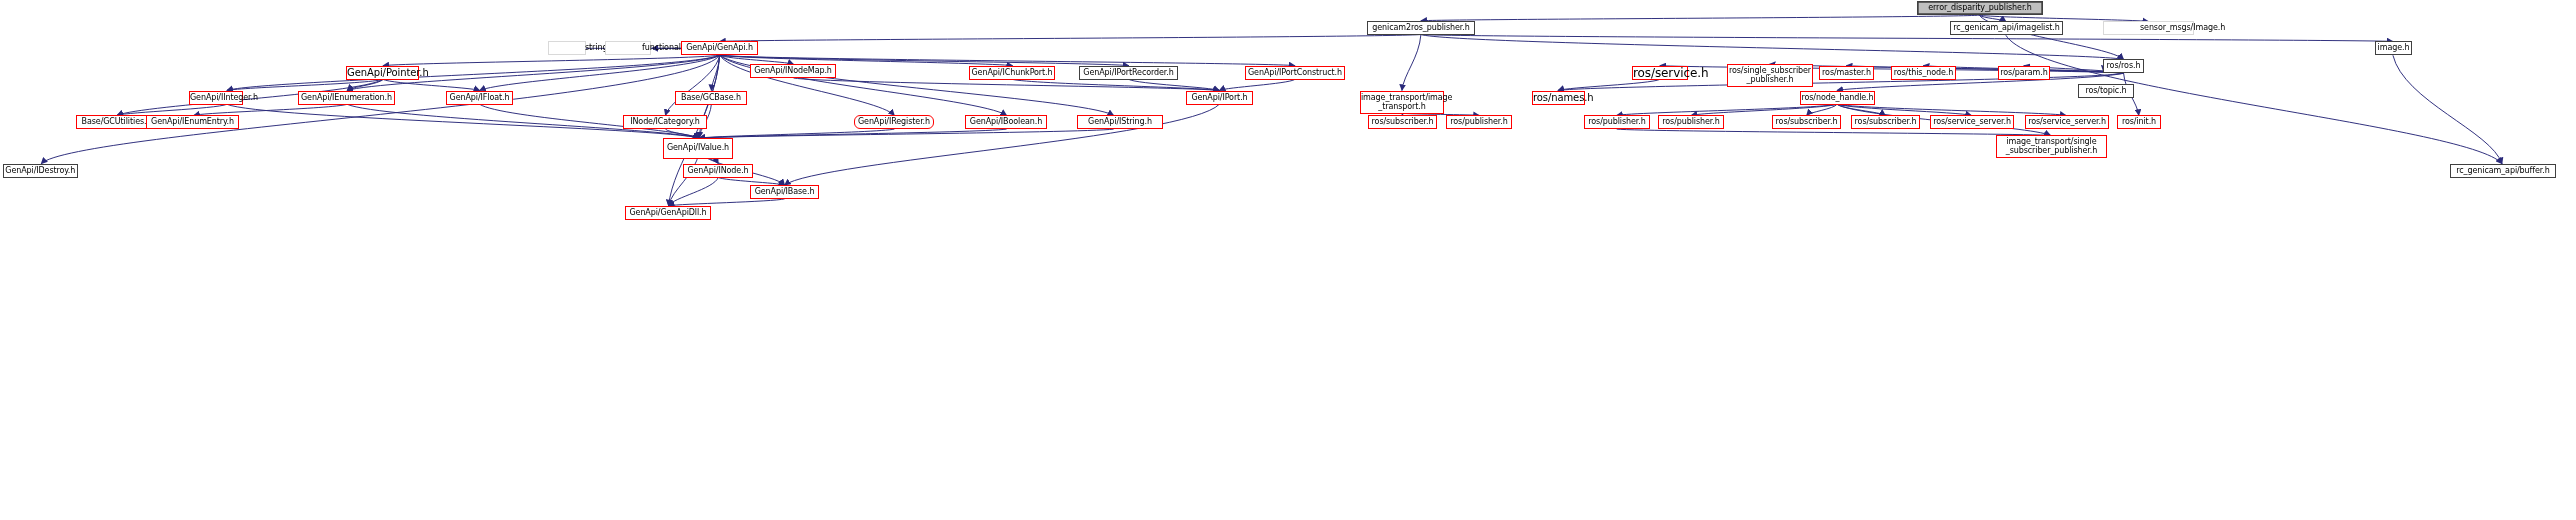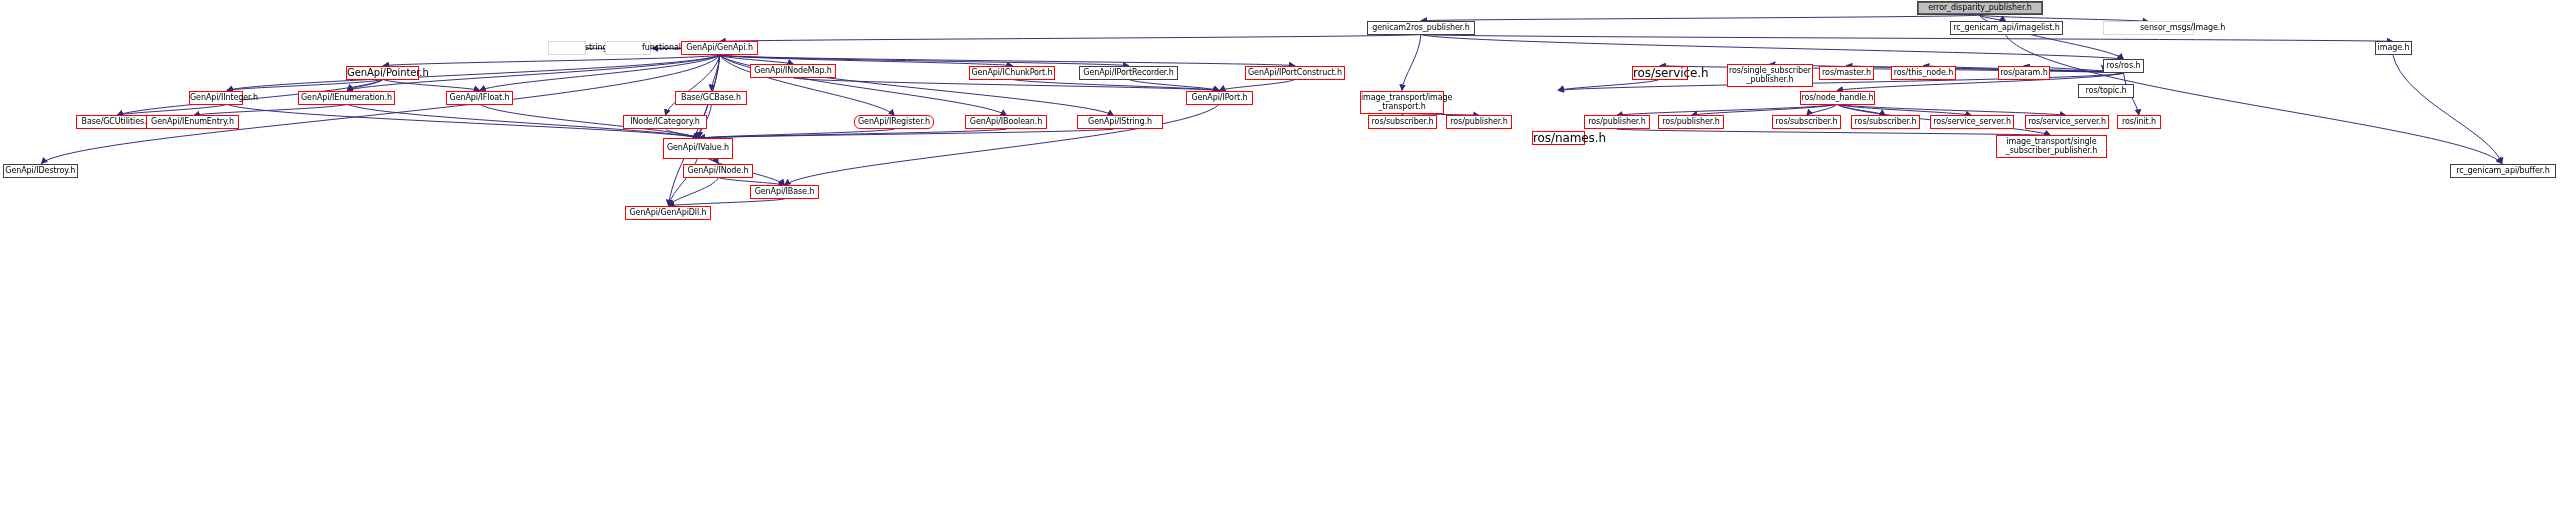--- a/index.html
+++ b/index.html
@@ -157,21 +157,21 @@
       <div class="node dark" style="left: 2.8px; top: 164px; width: 75px; height: 14px; font-size: 8px;"><span>GenApi/IDestroy.h</span></div>
       <div class="node red" style="left: 1360px; top: 91px; width: 84px; height: 23px; font-size: 8px;"><span>image_transport/image
 _transport.h</span></div>
       <div class="node red" style="left: 1632px; top: 66px; width: 56px; height: 14px; font-size: 12px;"><span>ros/service.h</span></div>
       <div class="node red" style="left: 1727px; top: 64px; width: 86px; height: 23px; font-size: 8px;"><span>ros/single_subscriber
 _publisher.h</span></div>
       <div class="node red" style="left: 1819px; top: 66px; width: 55px; height: 14px; font-size: 8px;"><span>ros/master.h</span></div>
       <div class="node red" style="left: 1891px; top: 66px; width: 65px; height: 14px; font-size: 8px;"><span>ros/this_node.h</span></div>
       <div class="node red" style="left: 1998px; top: 66px; width: 52px; height: 14px; font-size: 8px;"><span>ros/param.h</span></div>
       <div class="node dark" style="left: 2078px; top: 84px; width: 56px; height: 14px; font-size: 8px;"><span>ros/topic.h</span></div>
-      <div class="node red" style="left: 1532px; top: 91px; width: 53px; height: 14px; font-size: 12px; margin-top: 40px;"><span>ros/names.h</span></div>
+      <div class="node red" style="left: 1532px; top: 91px; width: 53px; height: 14px; font-size: 10px;"><span>ros/names.h</span></div>
       <div class="node red" style="left: 1800px; top: 91px; width: 75px; height: 14px; font-size: 8px;"><span>ros/node_handle.h</span></div>
       <div class="node red" style="left: 1368px; top: 115px; width: 69px; height: 14px; font-size: 8px;"><span>ros/subscriber.h</span></div>
       <div class="node red" style="left: 1446px; top: 115px; width: 66px; height: 14px; font-size: 8px;"><span>ros/publisher.h</span></div>
       <div class="node red" style="left: 1584px; top: 115px; width: 66px; height: 14px; font-size: 8px;"><span>ros/publisher.h</span></div>
       <div class="node red" style="left: 1658px; top: 115px; width: 66px; height: 14px; font-size: 8px;"><span>ros/publisher.h</span></div>
       <div class="node red" style="left: 1772px; top: 115px; width: 69px; height: 14px; font-size: 8px;"><span>ros/subscriber.h</span></div>
       <div class="node red" style="left: 1851px; top: 115px; width: 69px; height: 14px; font-size: 8px;"><span>ros/subscriber.h</span></div>
       <div class="node red" style="left: 1930px; top: 115px; width: 84px; height: 14px; font-size: 8px;"><span>ros/service_server.h</span></div>
       <div class="node red" style="left: 2025px; top: 115px; width: 84px; height: 14px; font-size: 8px;"><span>ros/service_server.h</span></div>
       <div class="node red" style="left: 2117px; top: 115px; width: 44px; height: 14px; font-size: 8px;"><span>ros/init.h</span></div>

